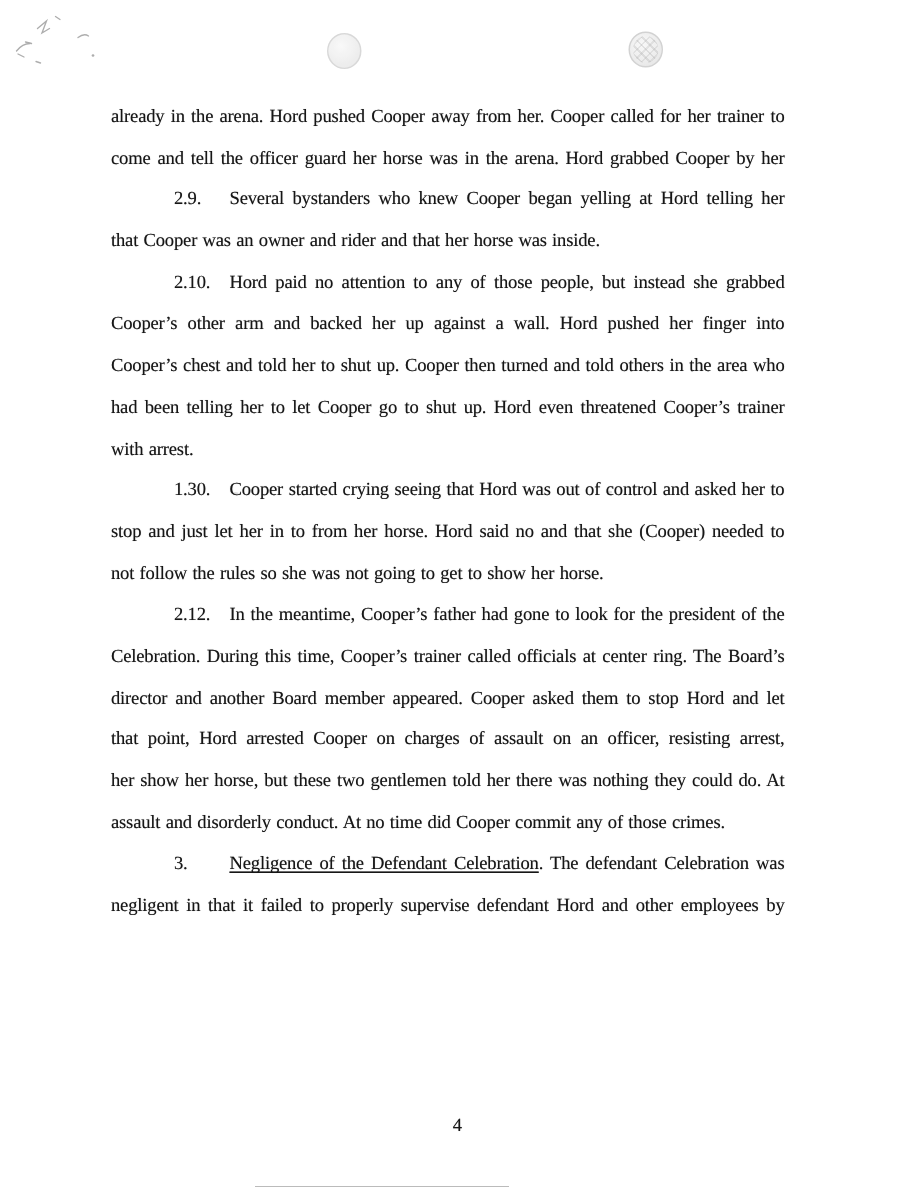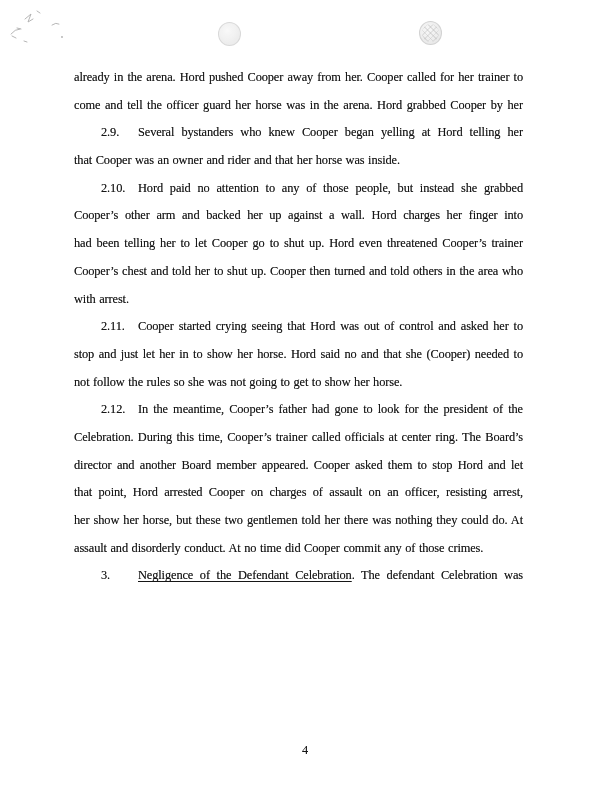--- a/index.html
+++ b/index.html
@@ -71,21 +71,21 @@
     height: 27.7px;
     white-space: normal;
     text-align: left;
   }
   .line.j {
     text-align: justify;
     text-align-last: justify;
   }
   .pnum {
     display: inline-block;
-    margin-left: 27px;
+    margin-left: 42px;
     width: 37px;
   }
   .u { text-decoration: underline; text-underline-offset: 2px; }
   .page-number {
     position: absolute;
     left: 283px;
     top: 743px;
     width: 44px;
     text-align: center;
     font-size: 12.4px;
@@ -115,31 +115,32 @@
 
   <div class="speck s1"></div>
   <div class="speck s2"></div>
 
   <div class="text-block">
       <div class="line j"><span>already in the arena. Hord pushed Cooper away from her. Cooper called for her trainer to</span></div>
       <div class="line j"><span>come and tell the officer guard her horse was in the arena. Hord grabbed Cooper by her</span></div>
       <div class="line j"><span class="pnum">2.9.</span><span>Several bystanders who knew Cooper began yelling at Hord telling her</span></div>
       <div class="line"><span>that Cooper was an owner and rider and that her horse was inside.</span></div>
       <div class="line j"><span class="pnum">2.10.</span><span>Hord paid no attention to any of those people, but instead she grabbed</span></div>
-      <div class="line j"><span>Cooper’s other arm and backed her up against a wall. Hord charges her finger into</span></div>
+      <div class="line j"><span>Cooper’s other arm and backed her up against a wall. Hord pushed her finger into</span></div>
+      <div class="line j"><span>Cooper’s chest and told her to shut up. Cooper then turned and told others in the area who</span></div>
       <div class="line j"><span>had been telling her to let Cooper go to shut up. Hord even threatened Cooper’s trainer</span></div>
-      <div class="line j"><span>Cooper’s chest and told her to shut up. Cooper then turned and told others in the area who</span></div>
       <div class="line"><span>with arrest.</span></div>
-      <div class="line j"><span class="pnum">2.11.</span><span>Cooper started crying seeing that Hord was out of control and asked her to</span></div>
-      <div class="line j"><span>stop and just let her in to show her horse. Hord said no and that she (Cooper) needed to</span></div>
+      <div class="line j"><span class="pnum">1.30.</span><span>Cooper started crying seeing that Hord was out of control and asked her to</span></div>
+      <div class="line j"><span>stop and just let her in to from her horse. Hord said no and that she (Cooper) needed to</span></div>
       <div class="line"><span>not follow the rules so she was not going to get to show her horse.</span></div>
       <div class="line j"><span class="pnum">2.12.</span><span>In the meantime, Cooper’s father had gone to look for the president of the</span></div>
       <div class="line j"><span>Celebration. During this time, Cooper’s trainer called officials at center ring. The Board’s</span></div>
       <div class="line j"><span>director and another Board member appeared. Cooper asked them to stop Hord and let</span></div>
       <div class="line j"><span>that point, Hord arrested Cooper on charges of assault on an officer, resisting arrest,</span></div>
       <div class="line j"><span>her show her horse, but these two gentlemen told her there was nothing they could do. At</span></div>
       <div class="line"><span>assault and disorderly conduct. At no time did Cooper commit any of those crimes.</span></div>
       <div class="line j"><span class="pnum">3.</span><span class="u">Negligence of the Defendant Celebration</span><span>. The defendant Celebration was</span></div>
+      <div class="line j"><span>negligent in that it failed to properly supervise defendant Hord and other employees by</span></div>
     </div>
 
   <div class="page-number">4</div>
 
 </div>
 
 </body></html>

